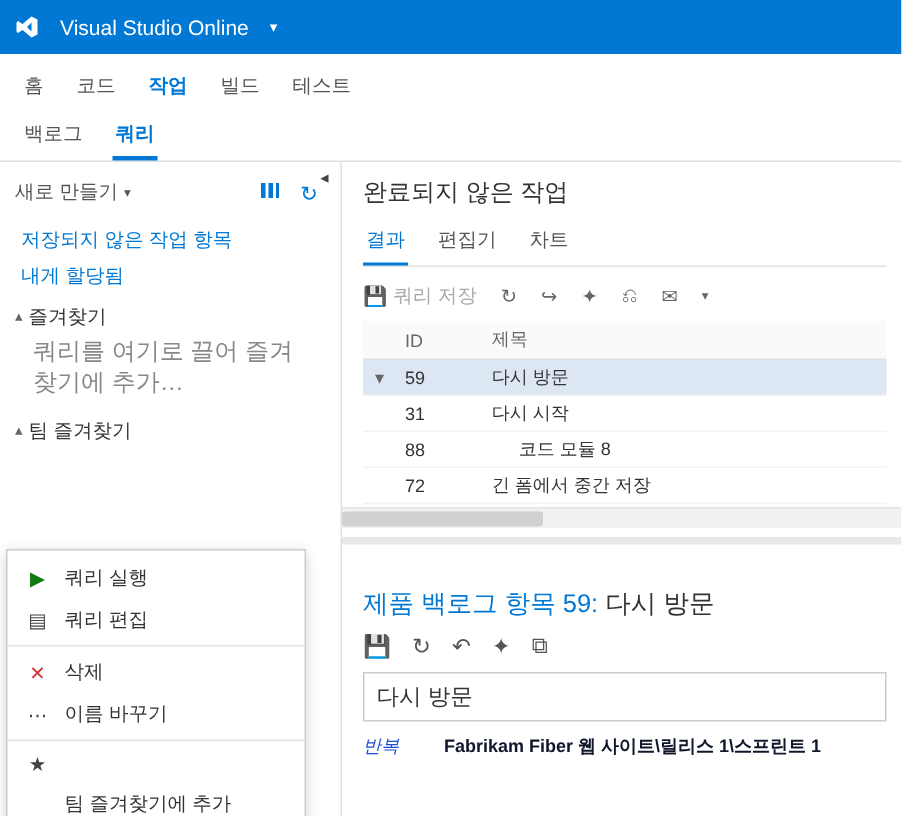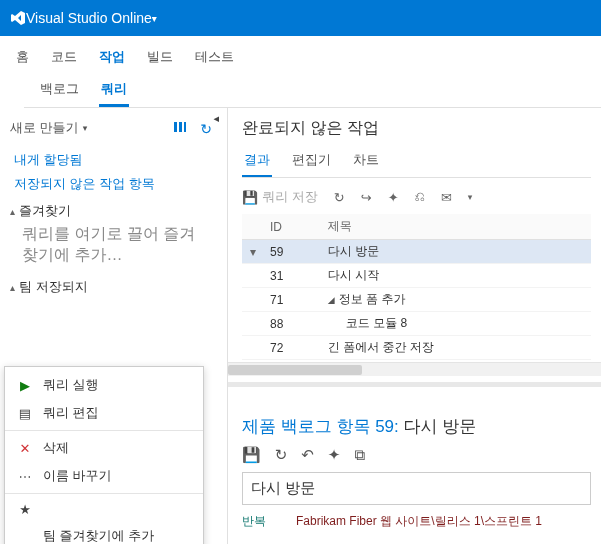--- a/index.html
+++ b/index.html
@@ -1,26 +1,26 @@
 <!DOCTYPE html>
 <html><head>
 <meta charset="utf-8">
 <style>
 * { box-sizing: border-box; margin: 0; padding: 0; }
 body { font-family: "Segoe UI", -apple-system, sans-serif; font-size: 13px; color: #333; background: #fff; width: 601px; height: 544px; overflow: hidden; }
 
 .topbar { background: #0078d4; color: #fff; height: 36px; display: flex; align-items: center; padding: 0 10px; gap: 8px; }
-.topbar .logo { font-size: 14px; display: flex; align-items: center; gap: 0; }
+.topbar .logo { font-size: 14px; display: flex; align-items: center; gap: 14px; }
 .topbar .caret { font-size: 10px; }
 
 .nav1 { display: flex; gap: 18px; padding: 8px 14px 0; font-size: 13px; }
 .nav1 .tab { color: #555; padding: 4px 2px; cursor: pointer; }
 .nav1 .tab.active { color: #0078d4; font-weight: 600; }
 
-.nav2 { display: flex; gap: 18px; padding: 4px 14px 0; font-size: 13px; border-bottom: 1px solid #e0e0e0; margin-left: 24px; }
+.nav2 { display: flex; gap: 18px; padding: 4px 14px 0; font-size: 13px; border-bottom: 1px solid #e0e0e0; }
 .nav2 .tab { color: #555; padding: 6px 2px; cursor: pointer; border-bottom: 3px solid transparent; }
 .nav2 .tab.active { color: #0078d4; border-bottom-color: #0078d4; font-weight: 600; }
 
 .main { display: flex; height: calc(544px - 36px - 30px - 34px); }
 
 .sidebar { width: 228px; border-right: 1px solid #e0e0e0; padding: 8px 10px; position: relative; }
 .sidebar-top { display: flex; align-items: center; justify-content: space-between; margin-bottom: 8px; }
 .new-btn { display: flex; align-items: center; gap: 4px; color: #555; cursor: pointer; }
 .icon-btn { width: 22px; height: 22px; display: inline-flex; align-items: center; justify-content: center; color: #0078d4; font-size: 14px; cursor: pointer; }
 .sidebar .link { display: block; color: #0078d4; padding: 3px 4px; cursor: pointer; }
@@ -52,22 +52,22 @@
 .title-cell { display: flex; align-items: center; gap: 4px; }
 .tri { font-size: 9px; color: #555; }
 
 .detail-sep { border-top: 5px solid #e8e8e8; margin: 6px -10px 8px -14px; }
 .detail-head { font-size: 17px; color: #0078d4; margin-bottom: 6px; margin-top: 28px; }
 .detail-head .suffix { color: #333; }
 .detail-toolbar { display: flex; gap: 14px; padding: 2px 0 8px; color: #555; }
 .detail-toolbar span { cursor: pointer; font-size: 15px; }
 .detail-title-box { border: 1px solid #ccc; padding: 6px 8px; font-size: 15px; margin-bottom: 8px; }
 .field-row { display: flex; align-items: center; gap: 14px; font-size: 12px; }
-.field-row .lbl { color: #0f766e; width: 40px; }
-.field-row .val { color: #7f1d1d; }
+.field-row .lbl { color: #1d4ed8; width: 40px; font-style: italic; }
+.field-row .val { color: #0f172a; font-weight: bold; }
 
 .hscroll-sim { height: 14px; background: #f1f1f1; border-top: 1px solid #e4e4e4; position: relative; margin: 2px -10px 0 -14px; }
 .hscroll-sim::after { content: ""; position: absolute; left: 0; top: 2px; width: 36%; height: 10px; background: #d0d0d0; border-radius: 2px; }
 </style>
 </head>
 <body>
 
 <div class="topbar">
   <div class="logo">
     <svg width="16" height="16" viewBox="0 0 16 16">
@@ -103,25 +103,25 @@
         <span class="icon-btn">
           <svg width="14" height="14" viewBox="0 0 14 14">
               <rect x="1" y="2" width="3" height="10" fill="#0078d4"></rect>
               <rect x="6" y="2" width="3" height="10" fill="#0078d4"></rect>
               <rect x="11" y="2" width="2" height="10" fill="#0078d4"></rect>
             </svg>
         </span>
         <span class="icon-btn">↻</span>
       </div>
     </div>
+    <a class="link">저장되지 않은 작업 항목</a>
     <a class="link">내게 할당됨</a>
-    <a class="link">저장되지 않은 작업 항목</a>
     <div class="section-head">즐겨찾기</div>
     <div class="hint">쿼리를 여기로 끌어 즐겨찾기에 추가…</div>
-    <div class="section-head">팀 저장되지</div>
+    <div class="section-head">팀 즐겨찾기</div>
 
     <div class="context-menu">
       <div class="mi">
           <span class="mi-icon" style="color:#107c10">▶</span>
           <span>쿼리 실행</span>
         </div>
       <div class="mi">
           <span class="mi-icon">▤</span>
           <span>쿼리 편집</span>
         </div>
@@ -188,30 +188,20 @@
             <td class="row-exp"></td>
             <td>31</td>
             <td>
               <span class="title-cell">
                 <span>다시 시작</span>
               </span>
             </td>
           </tr>
           <tr>
             <td class="row-exp"></td>
-            <td>71</td>
-            <td>
-              <span class="title-cell">
-                <span class="tri">◢</span>
-                <span>정보 폼 추가</span>
-              </span>
-            </td>
-          </tr>
-          <tr>
-            <td class="row-exp"></td>
             <td>88</td>
             <td>
               <span class="title-cell" style="padding-left: 18px;">
                 <span>코드 모듈 8</span>
               </span>
             </td>
           </tr>
           <tr>
             <td class="row-exp"></td>
             <td>72</td>

